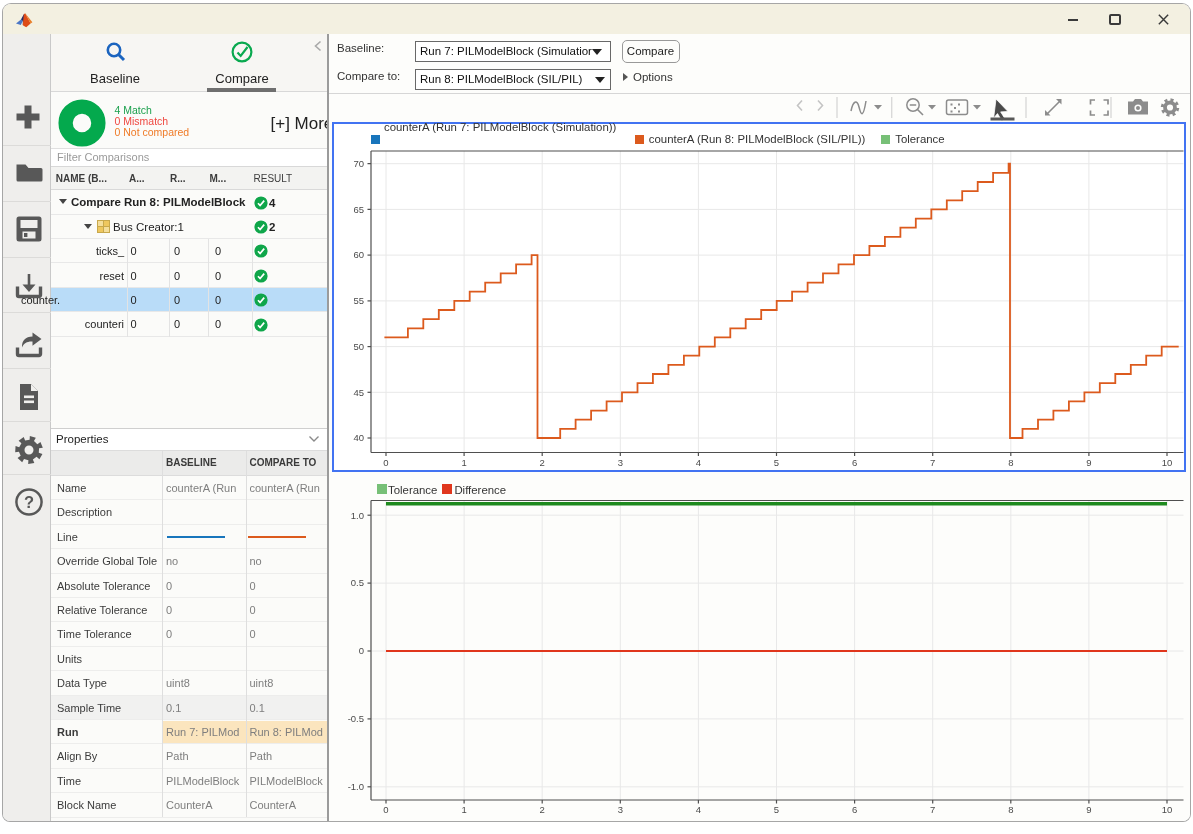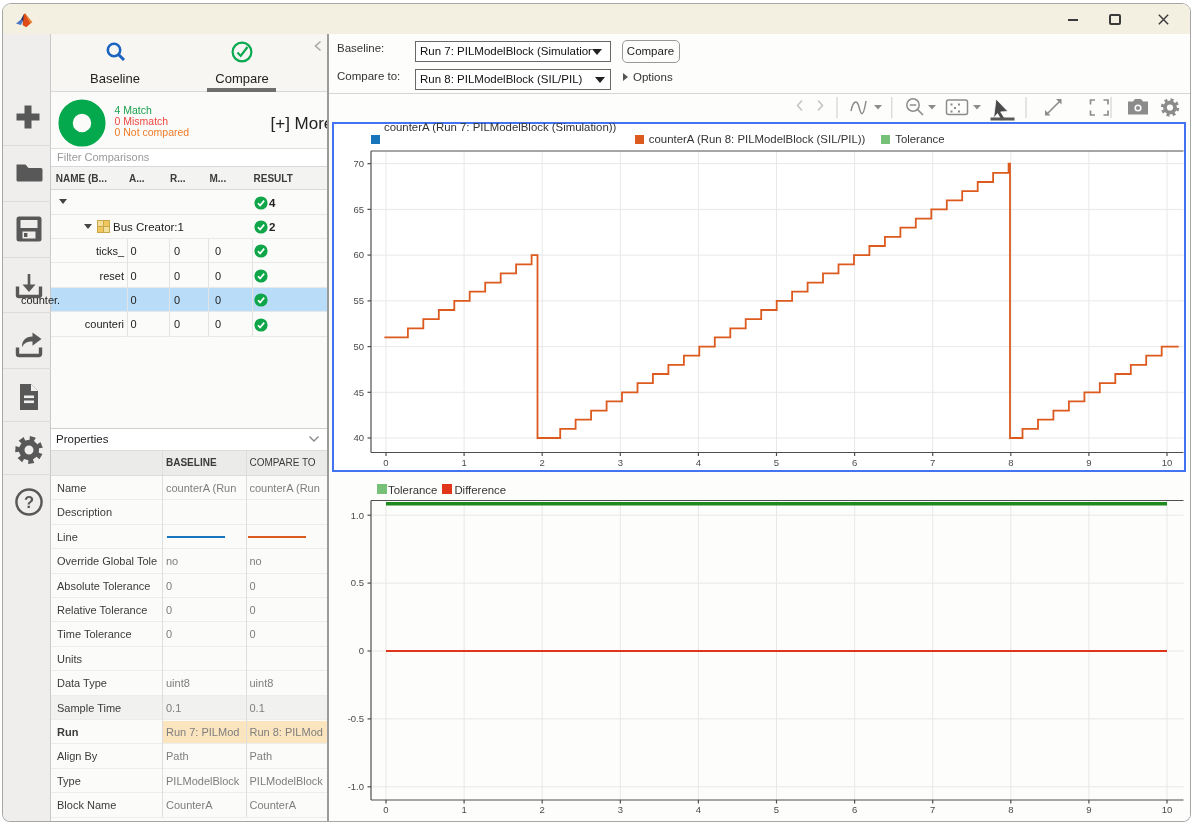--- a/index.html
+++ b/index.html
@@ -90,33 +90,34 @@
   <div class="abs" style="left:267.5px;top:110px;font-size:17px;color:#222">[+] More</div>
 
   <div class="abs" style="left:48px;top:144px;width:276px;height:19.3px;background:#fff;border-top:1px solid #e0e0e0;border-bottom:1px solid #d8d8d8"></div>
   <div class="abs" style="left:54px;top:144px;height:19.3px;line-height:19.3px;font-size:11px;color:#9a9a9a">Filter Comparisons</div>
 
   <div class="abs" style="left:48px;top:163.3px;width:276px;height:23px;background:#F3F3F1;border-bottom:1px solid #d9d9d9"></div>
   <div class="abs" style="left:52.8px;top:163.3px;height:29px;line-height:23px;font-size:10px;font-weight:bold;color:#3c3c3c">NAME (B...</div>
   <div class="abs" style="left:126px;top:163.3px;height:23px;line-height:23px;font-size:10px;font-weight:bold;color:#3c3c3c">A...</div>
   <div class="abs" style="left:167px;top:163.3px;height:23px;line-height:23px;font-size:10px;font-weight:bold;color:#3c3c3c">R...</div>
   <div class="abs" style="left:206.5px;top:163.3px;height:23px;line-height:23px;font-size:10px;font-weight:bold;color:#3c3c3c">M...</div>
-  <div class="abs" style="left:250.5px;top:163.3px;height:23px;line-height:23px;font-size:10px;font-weight:bold;color:#3c3c3c">RESULT</div>
+  <div class="abs" style="left:250.5px;top:163.3px;height:23px;line-height:23px;font-size:10px;font-weight:normal;color:#3c3c3c">RESULT</div>
 
   <div style="position:absolute;left:48px;top:186.3px;width:276px;height:24.4px;border-bottom:1px solid #e8e8e8;box-sizing:border-box"></div>
     <div style="position:absolute;left:48px;top:210.7px;width:276px;height:24.4px;border-bottom:1px solid #e8e8e8;box-sizing:border-box"></div>
     <div style="position:absolute;left:48px;top:235.1px;width:276px;height:24.4px;border-bottom:1px solid #e8e8e8;box-sizing:border-box"></div>
     <div style="position:absolute;left:48px;top:259.5px;width:276px;height:24.4px;border-bottom:1px solid #e8e8e8;box-sizing:border-box"></div>
     <div style="position:absolute;left:48px;top:283.9px;width:276px;height:24.4px;border-bottom:1px solid #e8e8e8;background:#B9DCF8;box-sizing:border-box"></div>
     <div style="position:absolute;left:48px;top:308.3px;width:276px;height:24.4px;border-bottom:1px solid #e8e8e8;box-sizing:border-box"></div>
     <div style="position:absolute;left:124.2px;top:235.1px;width:1px;height:97.6px;background:#e3e3e3"></div>
     <div style="position:absolute;left:165.6px;top:235.1px;width:1px;height:97.6px;background:#e3e3e3"></div>
     <div style="position:absolute;left:205.1px;top:235.1px;width:1px;height:97.6px;background:#e3e3e3"></div>
     <div style="position:absolute;left:249.2px;top:235.1px;width:1px;height:97.6px;background:#e3e3e3"></div>
     <div style="position:absolute;left:56px;top:195px;width:0;height:0;border-left:4.5px solid transparent;border-right:4.5px solid transparent;border-top:5.5px solid #444"></div>
+    <div style="position:absolute;left:68px;top:186.3px;height:24.4px;line-height:24.4px;font-size:11.5px;font-weight:bold;color:#222;white-space:nowrap">Compare Run 8: PILModelBlock</div>
     <svg style="position:absolute;left:251px;top:191.5px" width="14" height="14" viewBox="0 0 14 14">
       <circle cx="7" cy="7" r="6.6" fill="#0FA64A"></circle>
       <path d="M4 7.2 l2.1 2.3 L10.2 4.6" fill="none" stroke="#fff" stroke-width="1.7"></path>
     </svg>
     <div style="position:absolute;left:266px;top:191.5px;font-size:11.5px;font-weight:bold;color:#222;line-height:14px">4</div>
     <div style="position:absolute;left:81px;top:220px;width:0;height:0;border-left:4.5px solid transparent;border-right:4.5px solid transparent;border-top:5.5px solid #444"></div>
     <svg style="position:absolute;left:94px;top:216.2px" width="13" height="13" viewBox="0 0 13 13">
       <rect x="0.5" y="0.5" width="12" height="12" fill="#F5DE9A" stroke="#C8A84B"></rect>
       <line x1="6.5" y1="0.5" x2="6.5" y2="12.5" stroke="#C8A84B"></line>
       <line x1="0.5" y1="6.5" x2="12.5" y2="6.5" stroke="#C8A84B"></line>
@@ -162,21 +163,21 @@
       <path d="M4 7.2 l2.1 2.3 L10.2 4.6" fill="none" stroke="#fff" stroke-width="1.7"></path>
     </svg>
 
   <div class="abs" style="left:48px;top:423.5px;width:276px;height:23.5px;background:#fff;border-top:1px solid #cfcfcf;border-bottom:1px solid #dcdcdc"></div>
   <div class="abs" style="left:53px;top:423.5px;height:21px;line-height:23.5px;font-size:11.5px;color:#222">Properties</div>
   <svg class="abs" style="left:305px;top:431px" width="12" height="8" viewBox="0 0 12 8">
     <path d="M1.5 1.5 L6 6 L10.5 1.5" fill="none" stroke="#8a8a8a" stroke-width="1.4"></path>
     </svg>
   <div class="abs" style="left:48px;top:447px;width:276px;height:24.8px;background:#EBEBEA;border-bottom:1px solid #dcdcdc"></div>
   <div class="abs" style="left:163px;top:447px;height:24.8px;line-height:24.8px;font-size:10px;font-weight:bold;color:#3a3a3a">BASELINE</div>
-  <div class="abs" style="left:246.5px;top:447px;height:24.8px;line-height:24.8px;font-size:10px;font-weight:normal;color:#3a3a3a">COMPARE TO</div>
+  <div class="abs" style="left:246.5px;top:447px;height:24.8px;line-height:24.8px;font-size:10px;font-weight:bold;color:#3a3a3a">COMPARE TO</div>
 
   <div style="position:absolute;left:48px;top:471.8px;width:276px;height:24.42px;border-bottom:1px solid #ededec;"></div>
     <div style="position:absolute;left:54px;top:471.8px;width:103px;height:24.42px;line-height:24.42px;font-size:11px;color:#3b3b3b;white-space:nowrap;overflow:hidden">Name</div>
     <div style="position:absolute;left:163px;top:471.8px;height:24.42px;line-height:24.42px;font-size:11px;color:#7e7e7e;white-space:nowrap">counterA (Run</div>
     <div style="position:absolute;left:246.5px;top:471.8px;height:24.42px;line-height:24.42px;font-size:11px;color:#7e7e7e;white-space:nowrap">counterA (Run</div>
     <div style="position:absolute;left:48px;top:496.2px;width:276px;height:24.42px;border-bottom:1px solid #ededec;"></div>
     <div style="position:absolute;left:54px;top:496.2px;width:103px;height:24.42px;line-height:24.42px;font-size:11px;color:#3b3b3b;white-space:nowrap;overflow:hidden">Description</div>
     <div style="position:absolute;left:48px;top:520.6px;width:276px;height:24.42px;border-bottom:1px solid #ededec;"></div>
     <div style="position:absolute;left:54px;top:520.6px;width:103px;height:24.42px;line-height:24.42px;font-size:11px;color:#3b3b3b;white-space:nowrap;overflow:hidden">Line</div>
     <div style="position:absolute;left:164px;top:531.6px;width:58px;height:2.6px;background:#1875BC"></div>
@@ -210,21 +211,21 @@
     <div style="position:absolute;left:48px;top:716.0px;width:276px;height:24.42px;border-bottom:1px solid #ededec;"></div>
     <div style="position:absolute;left:54px;top:716.0px;width:103px;height:24.42px;line-height:24.42px;font-size:11px;color:#3b3b3b;font-weight:bold;white-space:nowrap;overflow:hidden">Run</div>
     <div style="position:absolute;left:159px;top:717.0px;width:165px;height:22.42px;background:#FBE5BE;"></div>
     <div style="position:absolute;left:163px;top:716.0px;height:24.42px;line-height:24.42px;font-size:11px;color:#7e7e7e;white-space:nowrap">Run 7: PILMod</div>
     <div style="position:absolute;left:246.5px;top:716.0px;height:24.42px;line-height:24.42px;font-size:11px;color:#7e7e7e;white-space:nowrap">Run 8: PILMod</div>
     <div style="position:absolute;left:48px;top:740.4px;width:276px;height:24.42px;border-bottom:1px solid #ededec;"></div>
     <div style="position:absolute;left:54px;top:740.4px;width:103px;height:24.42px;line-height:24.42px;font-size:11px;color:#3b3b3b;white-space:nowrap;overflow:hidden">Align By</div>
     <div style="position:absolute;left:163px;top:740.4px;height:24.42px;line-height:24.42px;font-size:11px;color:#7e7e7e;white-space:nowrap">Path</div>
     <div style="position:absolute;left:246.5px;top:740.4px;height:24.42px;line-height:24.42px;font-size:11px;color:#7e7e7e;white-space:nowrap">Path</div>
     <div style="position:absolute;left:48px;top:764.8px;width:276px;height:24.42px;border-bottom:1px solid #ededec;"></div>
-    <div style="position:absolute;left:54px;top:764.8px;width:103px;height:24.42px;line-height:24.42px;font-size:11px;color:#3b3b3b;white-space:nowrap;overflow:hidden">Type</div>
+    <div style="position:absolute;left:54px;top:764.8px;width:103px;height:24.42px;line-height:24.42px;font-size:11px;color:#3b3b3b;white-space:nowrap;overflow:hidden">Time</div>
     <div style="position:absolute;left:163px;top:764.8px;height:24.42px;line-height:24.42px;font-size:11px;color:#7e7e7e;white-space:nowrap">PILModelBlock</div>
     <div style="position:absolute;left:246.5px;top:764.8px;height:24.42px;line-height:24.42px;font-size:11px;color:#7e7e7e;white-space:nowrap">PILModelBlock</div>
     <div style="position:absolute;left:48px;top:789.3px;width:276px;height:24.42px;border-bottom:1px solid #ededec;"></div>
     <div style="position:absolute;left:54px;top:789.3px;width:103px;height:24.42px;line-height:24.42px;font-size:11px;color:#3b3b3b;white-space:nowrap;overflow:hidden">Block Name</div>
     <div style="position:absolute;left:163px;top:789.3px;height:24.42px;line-height:24.42px;font-size:11px;color:#7e7e7e;white-space:nowrap">CounterA</div>
     <div style="position:absolute;left:246.5px;top:789.3px;height:24.42px;line-height:24.42px;font-size:11px;color:#7e7e7e;white-space:nowrap">CounterA</div>
     <div style="position:absolute;left:159px;top:447px;width:1px;height:366px;background:#dedede"></div>
     <div style="position:absolute;left:242.5px;top:447px;width:1px;height:366px;background:#dedede"></div>
 
   <div class="abs" style="left:324px;top:30px;width:2px;height:787px;background:#9b9b9b"></div>

